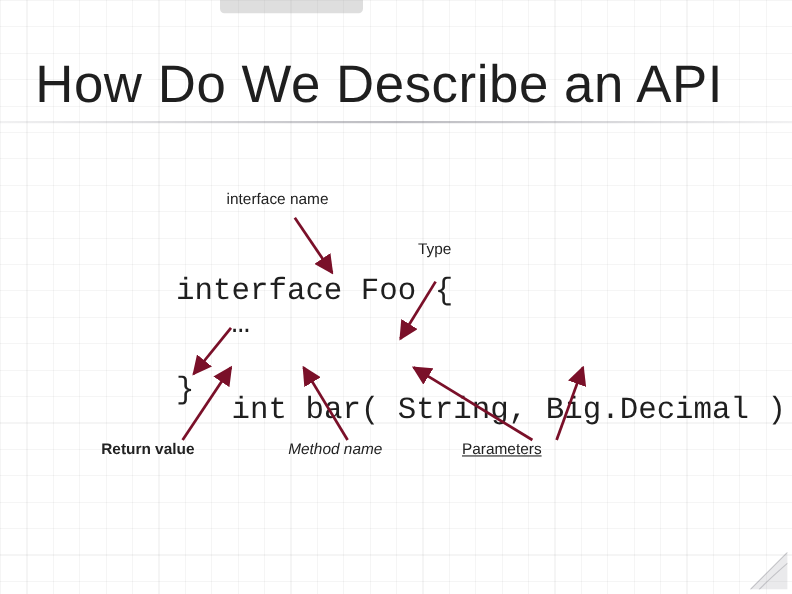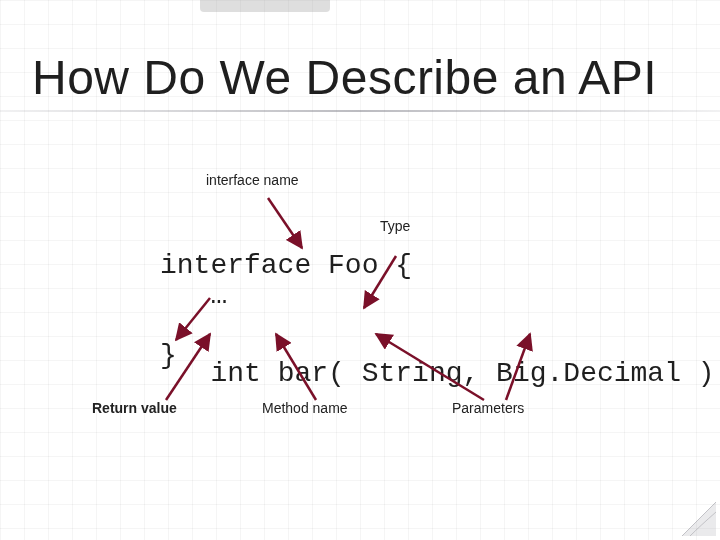--- a/index.html
+++ b/index.html
@@ -78,22 +78,22 @@
 
 <div class="grid"></div>
 <div class="top-smudge"></div>
 
 <div class="title">How Do We Describe an API</div>
 <div class="title-underline"></div>
 
 <div class="label" style="left:206px; top:172px;">interface name</div>
 <div class="label" style="left:380px; top:218px;">Type</div>
 <div class="label" style="left:92px; top:400px;font-weight:bold;">Return value</div>
-<div class="label" style="left:262px; top:400px;">Method name</div>
-<div class="label" style="left:452px; top:400px;">Parameters</div>
+<div class="label" style="left:262px; top:400px;font-style:italic;">Method name</div>
+<div class="label" style="left:420px; top:400px;text-decoration:underline;">Parameters</div>
 
 <div class="code" style="position:absolute; left:160px; top:250px;"><span>interface</span><span> Foo {</span></div>
 <div class="code" style="position:absolute; left:160px; top:280px;">   …</div>
 <div class="code" style="position:absolute; left:160px; top:322px;margin-top:36px;"><span>   </span><span>int</span><span> bar( </span><span>String</span><span>, Big.</span><span>Decimal</span><span> )</span></div>
 <div class="code" style="position:absolute; left:160px; top:340px;">}</div>
 
 <svg class="arrow-svg" viewBox="0 0 720 540">
   <defs>
     <marker id="ah" viewBox="0 0 10 10" refX="9" refY="5" markerWidth="7" markerHeight="7" orient="auto-start-reverse">
       <path d="M 0 0 L 10 5 L 0 10 z" fill="#7a1029"></path>

